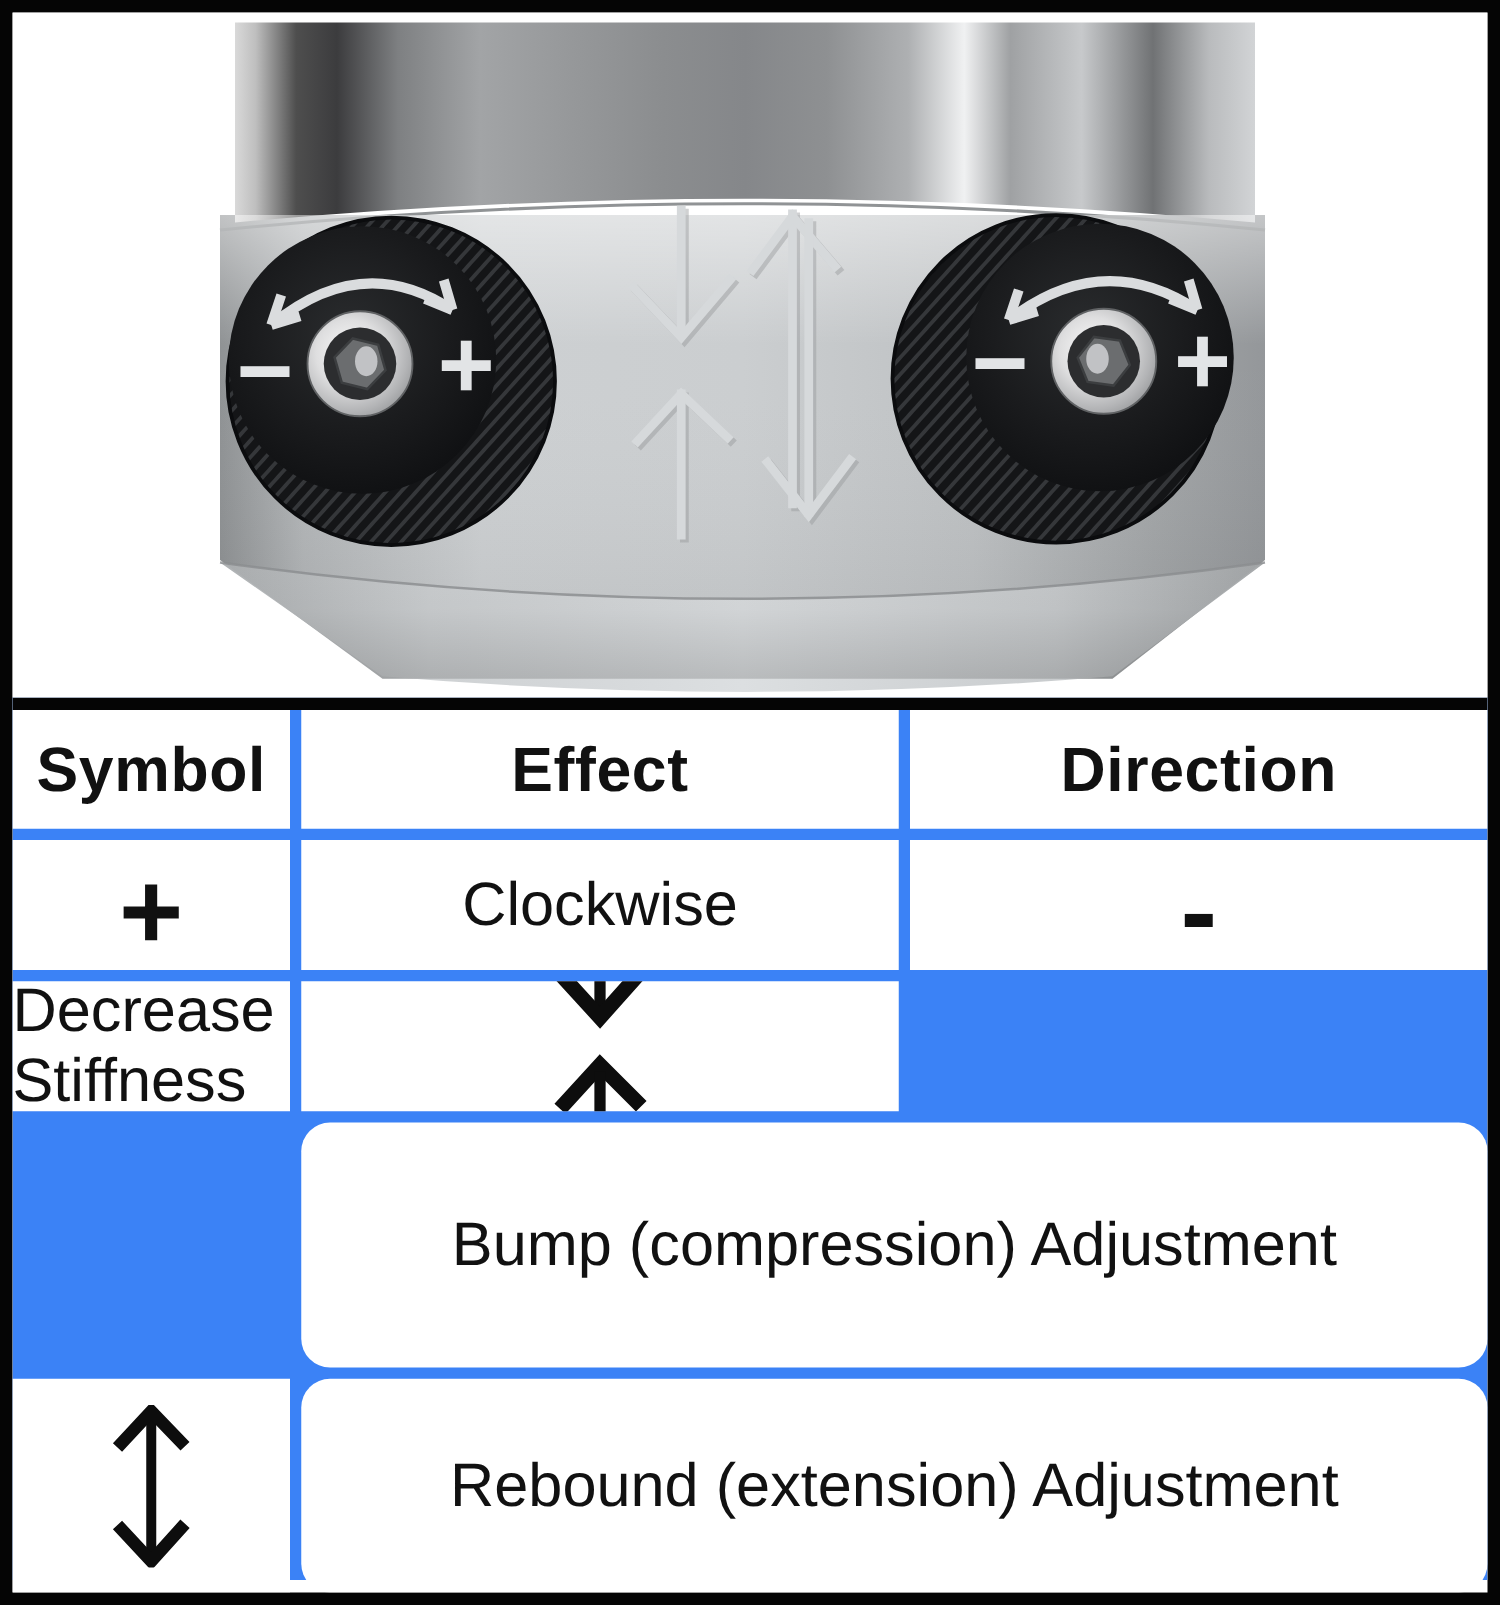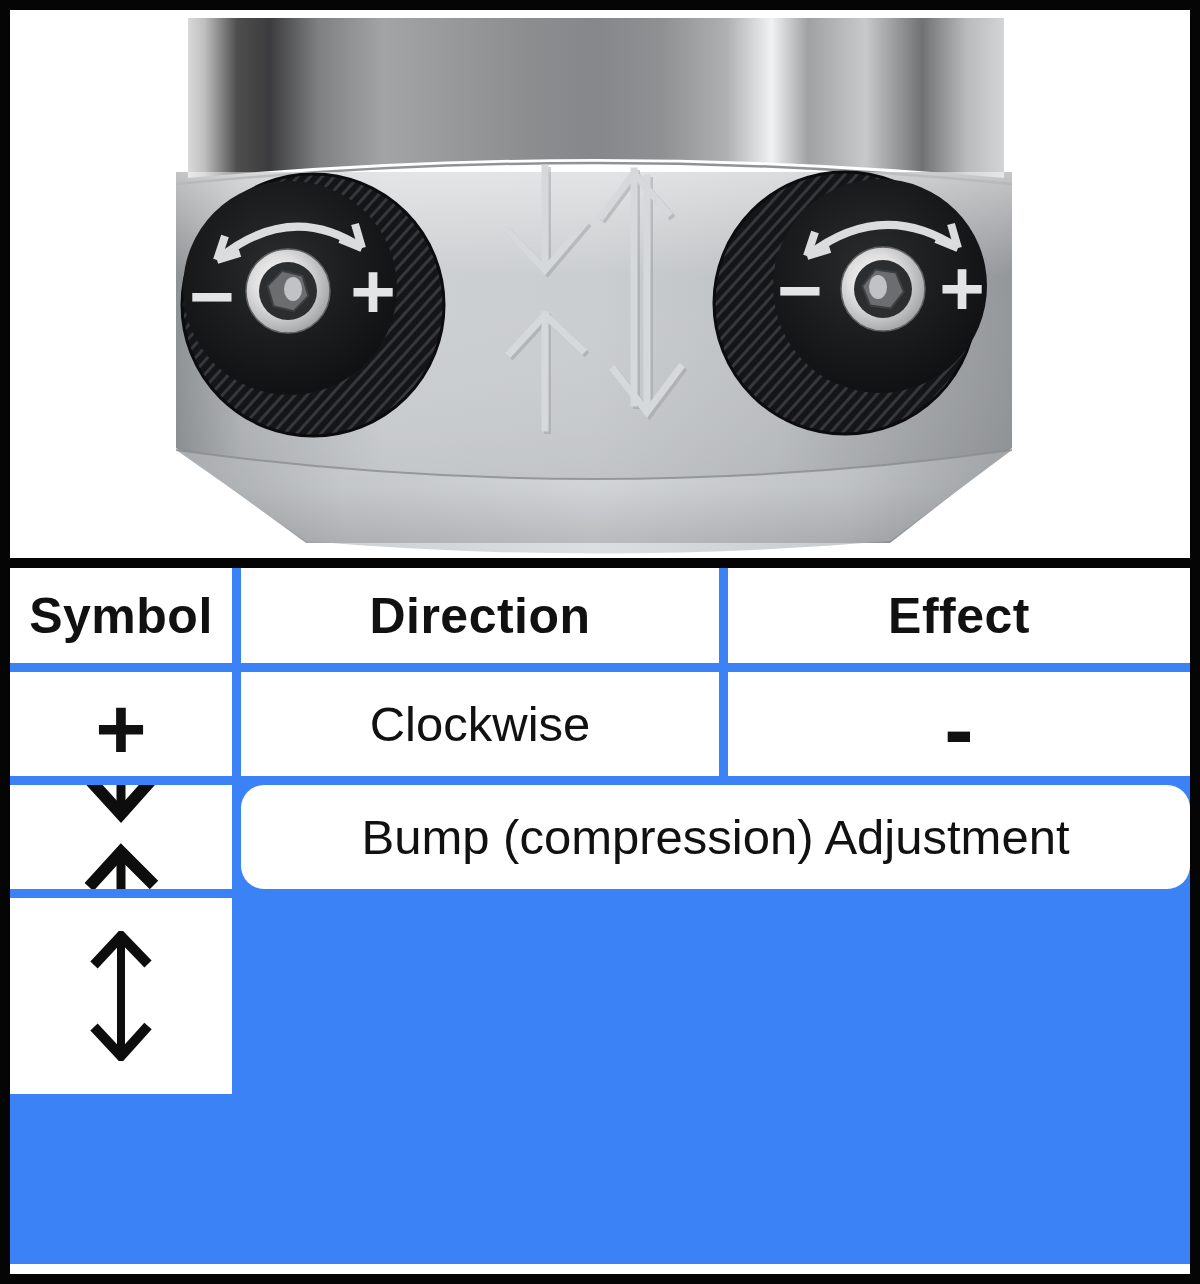--- a/index.html
+++ b/index.html
@@ -152,27 +152,28 @@
           <path d="M797,246 L820,239 M797,246 L805,222"></path>
           <path d="M948,238 L926,229 M948,238 L941,214"></path>
         </g>
       </g>
     </svg>
   </div>
 
   <div class="adjust-table">
 
     <div class="cell hdr">Symbol</div>
+    <div class="cell hdr">Effect</div>
     <div class="cell hdr">Direction</div>
-    <div class="cell hdr">Effect</div>
 
     <div class="cell sym">+</div>
     <div class="cell txt">Clockwise</div>
 
     <div class="cell sym">-</div>
+    <div class="cell txt">Decrease Stiffness</div>
 
     <div class="cell">
       <svg class="arrow-svg" width="90" height="170" viewBox="0 0 90 170">
         <g fill="none" stroke="#0d0d0d">
           <path d="M45,2 L45,57" stroke-width="9"></path>
           <path d="M13,27 L45,62 L78,25" stroke-width="12"></path>
           <path d="M13,135 L45,100 L78,133" stroke-width="12"></path>
           <path d="M45,105 L45,168" stroke-width="9"></path>
         </g>
       </svg>
@@ -181,15 +182,16 @@
 
     <div class="cell">
       <svg class="arrow-svg" width="90" height="130" viewBox="0 0 90 130">
         <g fill="none" stroke="#0d0d0d">
           <path d="M45,6 L45,124" stroke-width="8"></path>
           <path d="M18,34 L45,5 L72,33" stroke-width="10"></path>
           <path d="M18,96 L45,125 L72,95" stroke-width="10"></path>
         </g>
       </svg>
     </div>
+    <div class="cell txt merged">Rebound (extension) Adjustment</div>
 
   </div>
 </div>
 
 </body></html>

